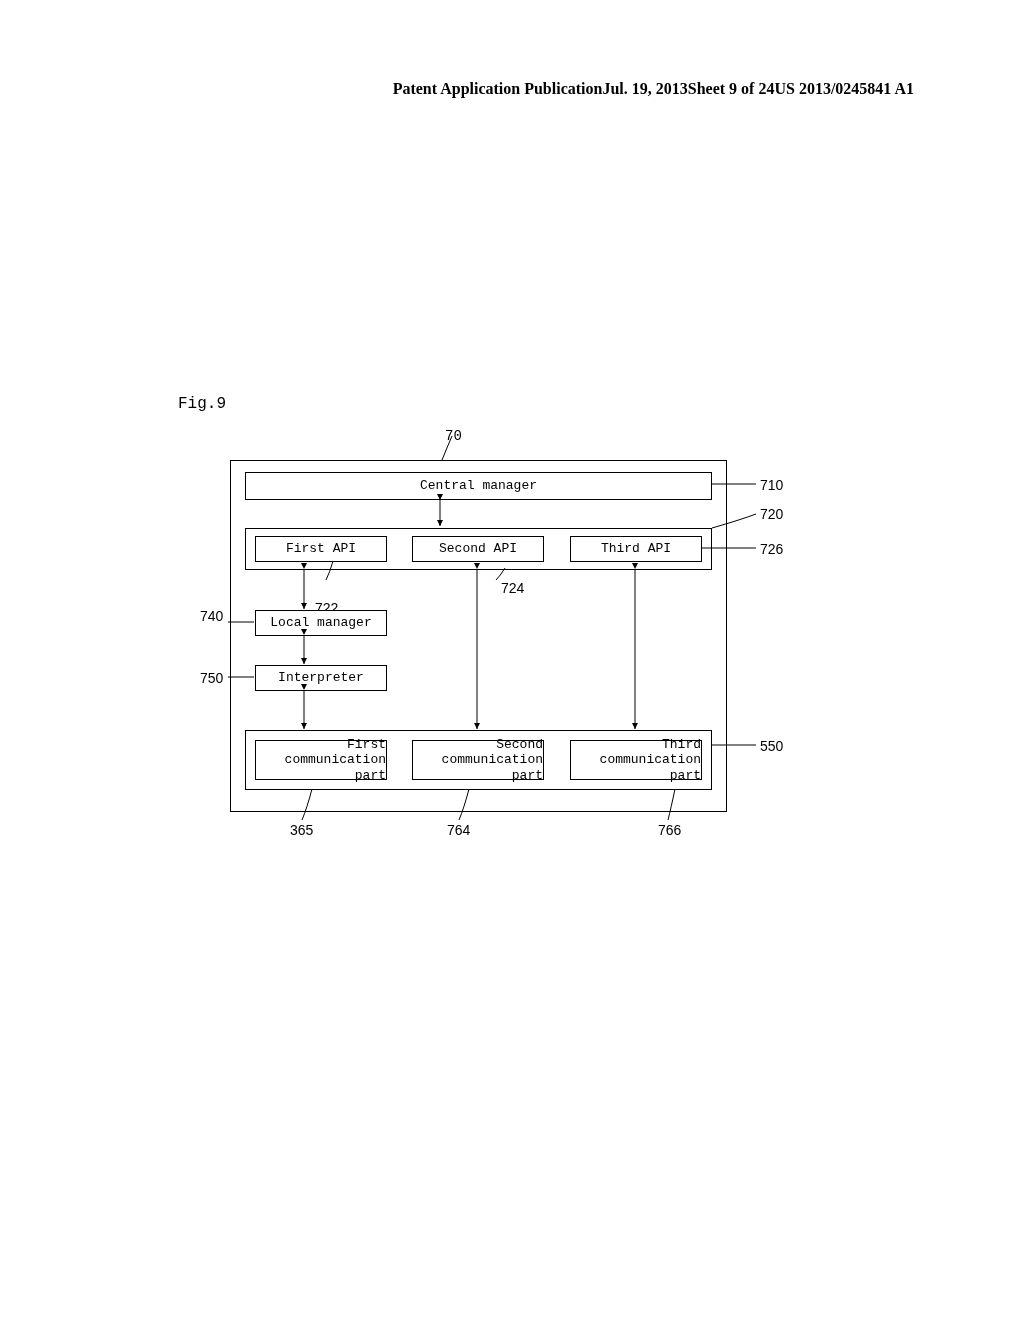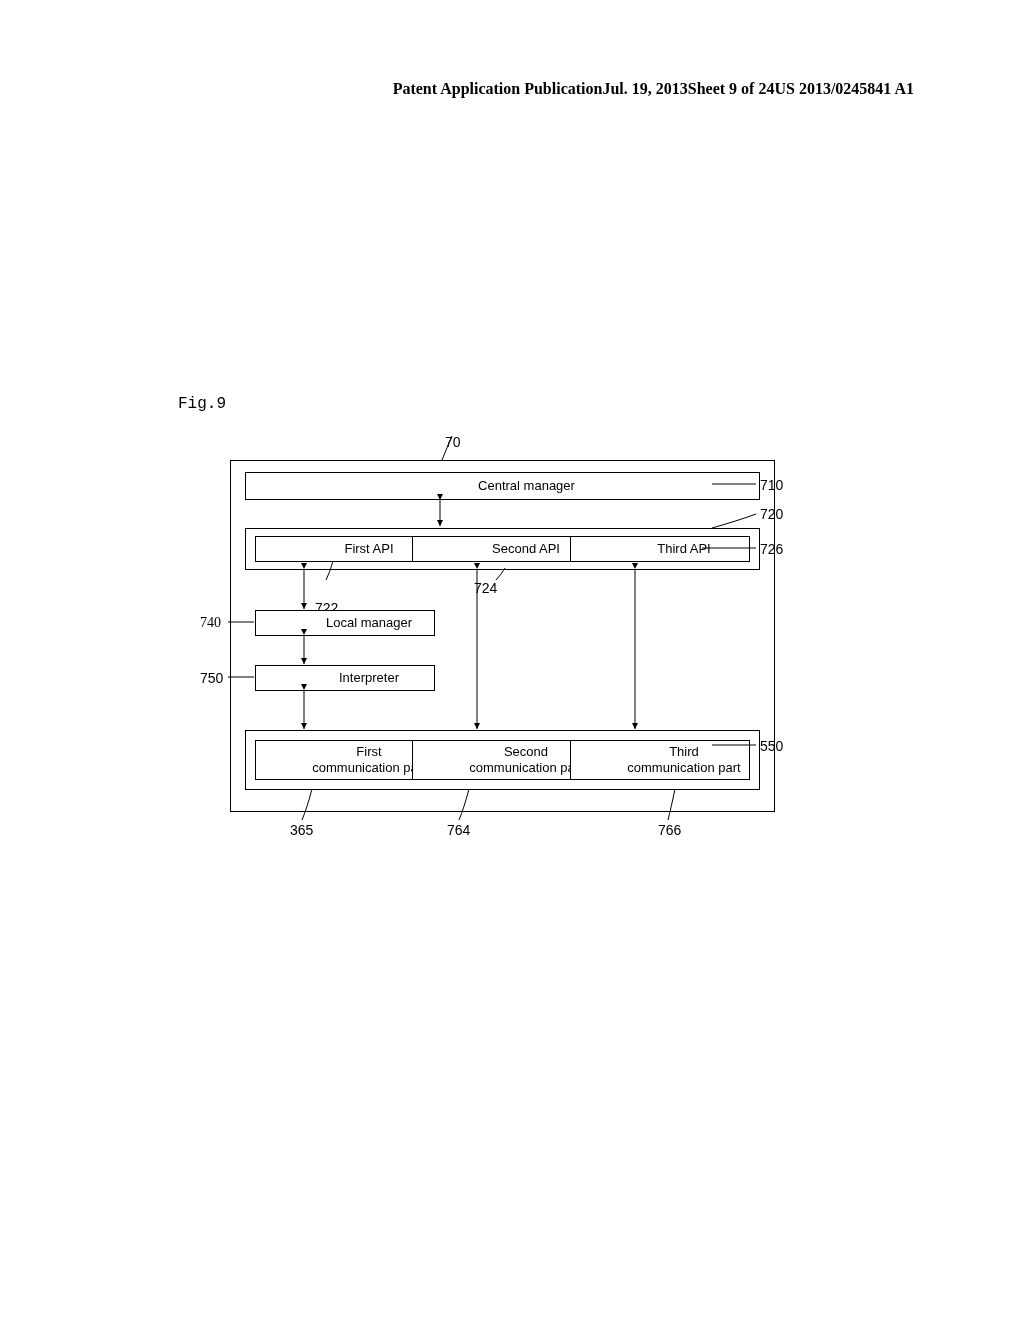--- a/index.html
+++ b/index.html
@@ -33,28 +33,27 @@
     position: absolute;
     left: 120px;
     top: 420px;
     width: 720px;
     height: 430px;
   }
   .box {
     position: absolute;
     border: 1.5px solid #000;
     background: #fff;
-    font-family: Liberation Sans, sans-serif;
+    font-family: Liberation Mono, monospace;
     font-size: 13px;
     display: flex;
     align-items: center;
     justify-content: center;
-    text-align: center;
+    text-align: right;
     line-height: 1.2;
-    padding-left: 48px;
   }
   .label {
     position: absolute;
     font-family: Arial, sans-serif;
     font-size: 14px;
   }
   svg {
     position: absolute;
     left: 0;
     top: 0;
@@ -68,42 +67,42 @@
   <span>Patent Application Publication</span>
   <span>Jul. 19, 2013</span>
   <span>Sheet 9 of 24</span>
   <span>US 2013/0245841 A1</span>
 </div>
 
 <div class="fig-label">Fig.9</div>
 
 <div class="diagram">
 
-  <div class="label" style="left:325px; top:14px;">70</div>
+  <div class="label" style="left:325px; top:8px;font-family:Liberation Mono, monospace;">70</div>
 
   <div class="box" style="left:110px; top:40px; width:495px; height:350px; border-width:1.5px;"></div>
 
   <div class="box" style="left:125px; top:52px; width:465px; height:26px;">Central manager</div>
   <div class="label" style="left:640px; top:57px;">710</div>
 
   <div class="box" style="left:125px; top:108px; width:465px; height:40px;"></div>
   <div class="label" style="left:640px; top:86px;">720</div>
 
   <div class="box" style="left:135px; top:116px; width:130px; height:24px;">First API</div>
 
   <div class="box" style="left:292px; top:116px; width:130px; height:24px;">Second API</div>
 
   <div class="box" style="left:450px; top:116px; width:130px; height:24px;">Third API</div>
   <div class="label" style="left:640px; top:121px;">726</div>
 
   <div class="label" style="left:195px; top:168px;margin-top:12px;">722</div>
-  <div class="label" style="left:354px; top:160px;">724</div>
+  <div class="label" style="left:381px; top:160px;">724</div>
 
   <div class="box" style="left:135px; top:190px; width:130px; height:24px;">Local manager</div>
-  <div class="label" style="left:80px; top:195px;font-family:Liberation Serif, serif;">740</div>
+  <div class="label" style="left:80px; top:188px;">740</div>
 
   <div class="box" style="left:135px; top:245px; width:130px; height:24px;">Interpreter</div>
   <div class="label" style="left:80px; top:250px;">750</div>
 
   <div class="box" style="left:125px; top:310px; width:465px; height:58px;"></div>
   <div class="label" style="left:640px; top:318px;">550</div>
 
   <div class="box" style="left:135px; top:320px; width:130px; height:38px; white-space:pre-line;">First
 communication part</div>
 

